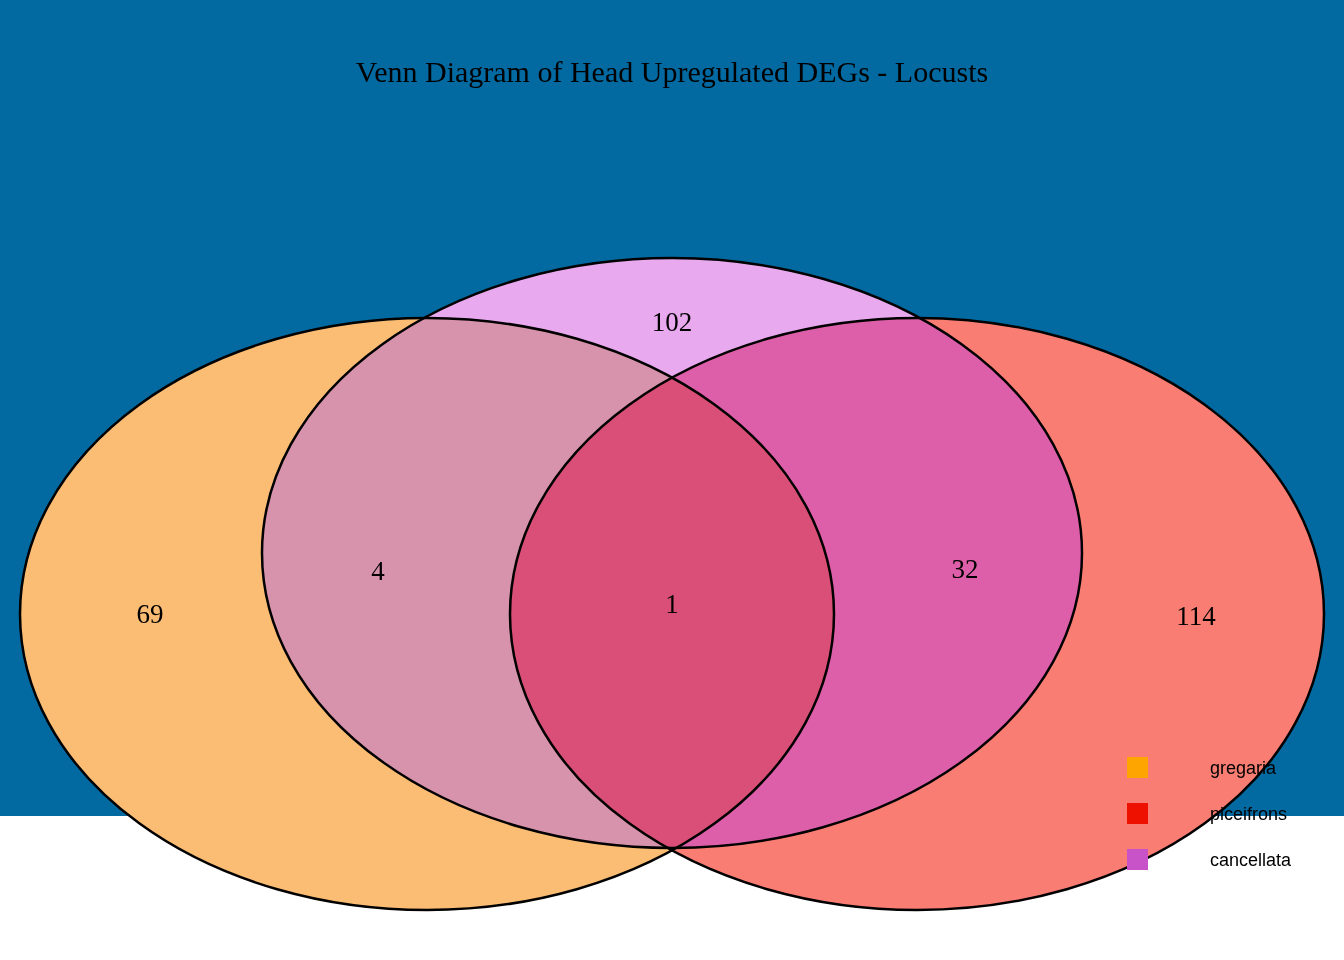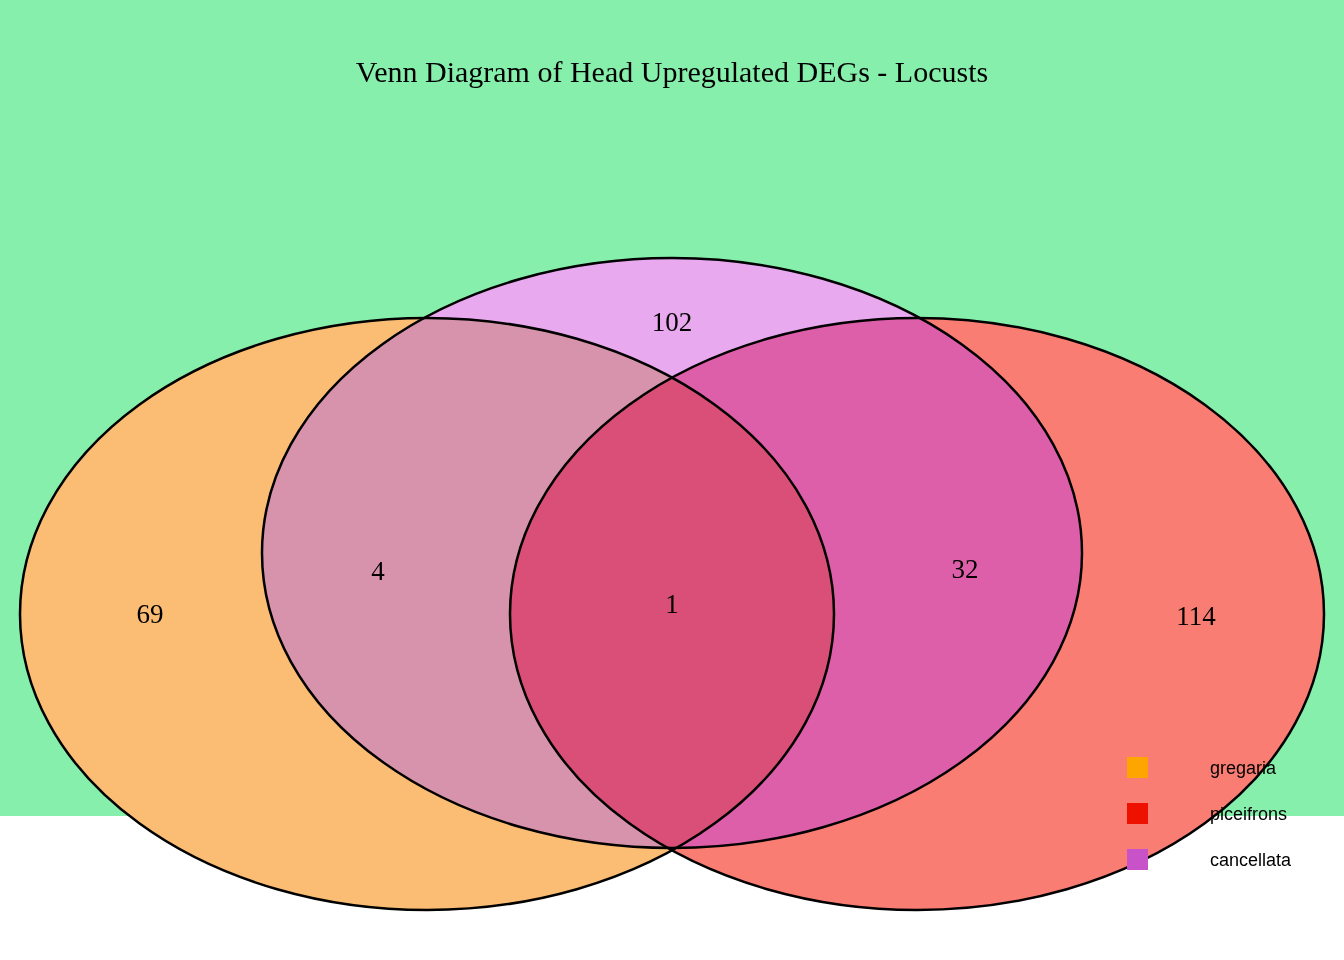--- a/index.html
+++ b/index.html
@@ -8,21 +8,21 @@
     background: #ffffff;
     width: 1344px;
     height: 960px;
     overflow: hidden;
     font-family: "Liberation Serif", serif;
   }
   .figure {
     position: relative;
     width: 1344px;
     height: 816px;
-    background: #86efac;
+    background: #0369a1;
   }
   svg { display: block; }
   .chart-title {
     font-family: "Liberation Serif", serif;
     font-size: 30px;
     fill: #000000;
   }
   .region-label {
     font-family: "Liberation Serif", serif;
     font-size: 27px;

